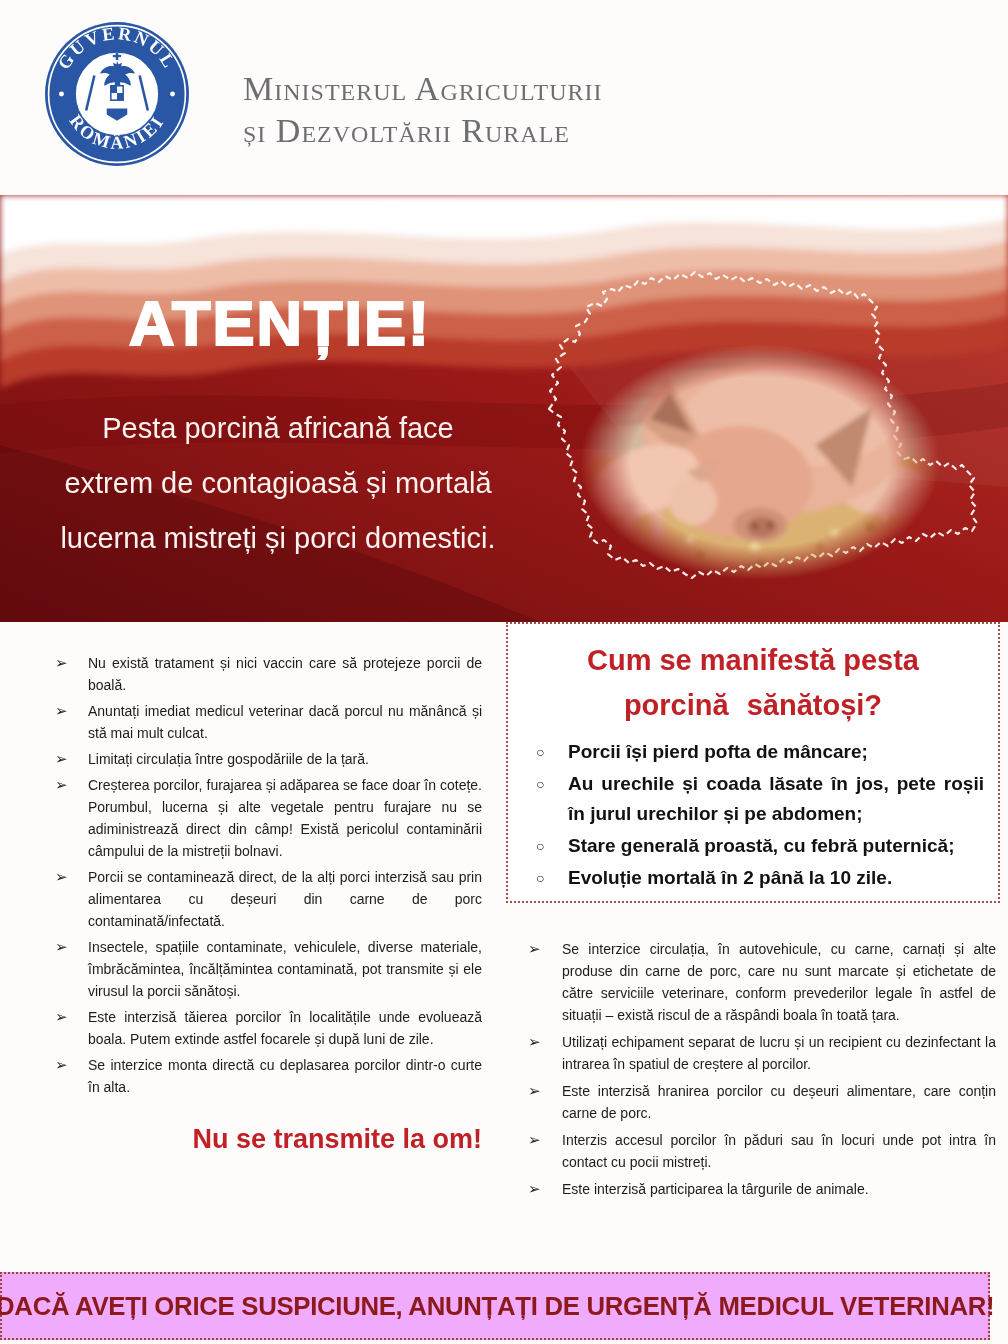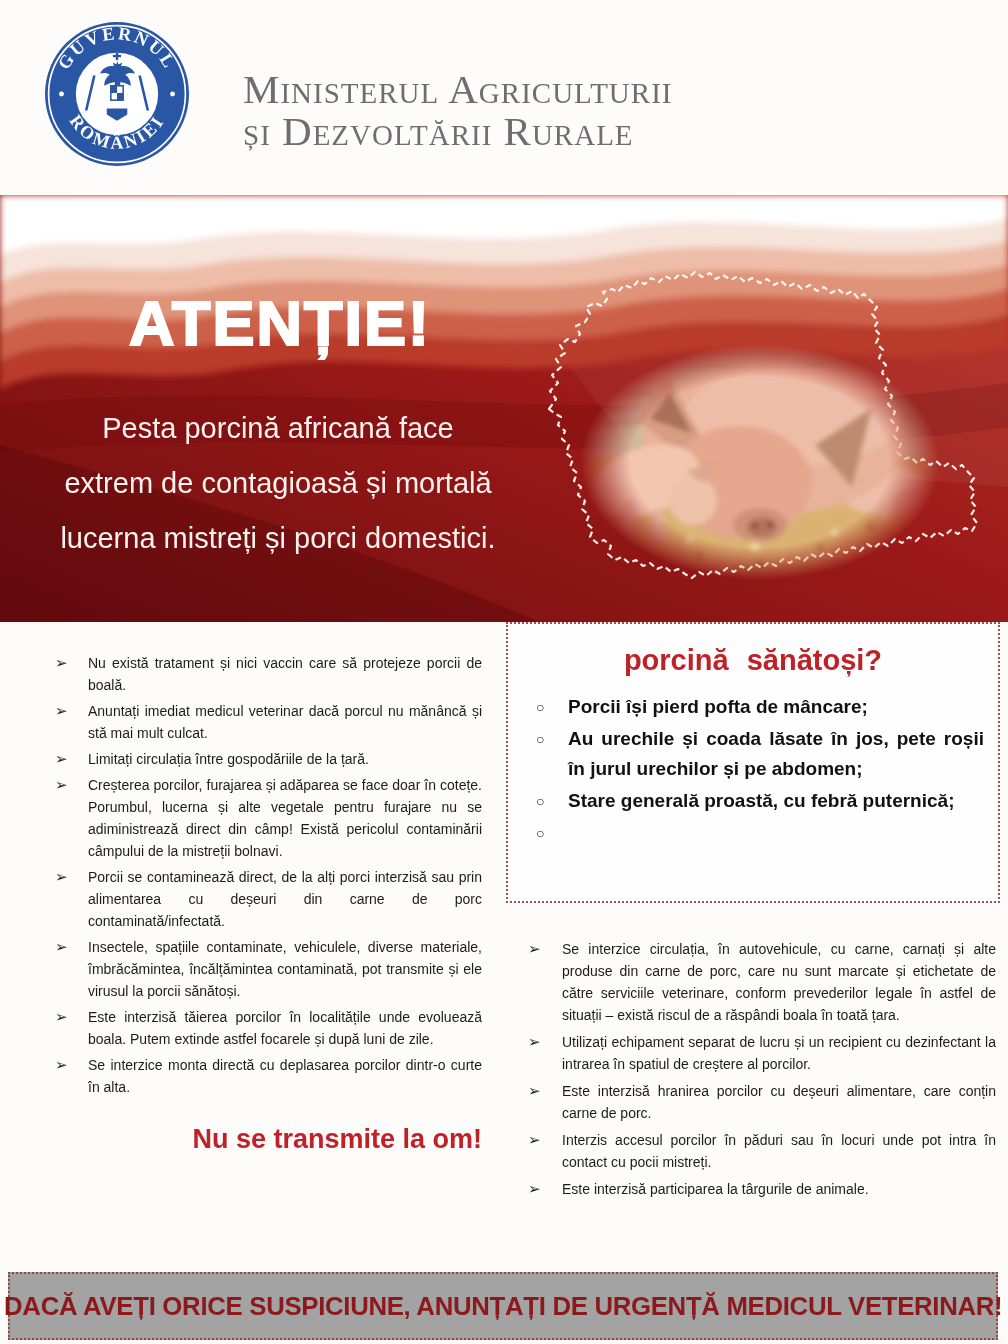--- a/index.html
+++ b/index.html
@@ -3,21 +3,21 @@
 <meta charset="utf-8">
 <style>
   html,body{margin:0;padding:0;background:#e9e9e9;}
   #page{position:relative;width:1008px;height:1344px;background:#fdfcfb;overflow:hidden;
         font-family:"Liberation Sans",sans-serif;color:#1c1c1c;}
 
   
   .header{position:absolute;left:0;top:0;width:1008px;height:195px;background:#fdfcfb;}
   .logo-wrap{position:absolute;left:45px;top:22px;width:144px;height:144px;}
   .ministry{position:absolute;left:243px;top:68px;font-family:"Liberation Serif",serif;
-            font-variant:small-caps;color:#6e6e71;font-size:41px;line-height:42px;letter-spacing:1px;}
+            font-variant:small-caps;color:#6e6e71;font-size:34px;line-height:42px;letter-spacing:1px;}
 
   
   .banner{position:absolute;left:0;top:195px;width:1008px;height:427px;border-radius:12px;}
   .banner svg.bg{position:absolute;left:0;top:0;}
   .banner-title{position:absolute;left:15px;top:92px;width:530px;text-align:center;
                 color:#fff;font-size:63px;font-weight:700;letter-spacing:2px;
                 -webkit-text-stroke:2.2px #ffffff;}
   .banner-sub{position:absolute;left:8px;top:206px;width:540px;text-align:center;
               color:#fcf2ef;font-size:29px;line-height:55px;font-weight:400;}
 
@@ -36,22 +36,22 @@
   .sli{display:flex;margin-bottom:2px;}
   .sli .marker{flex:0 0 60px;padding-left:28px;font-size:14px;line-height:30px;}
   .sli .txt{font-weight:700;font-size:19px;line-height:30px;color:#111;padding-right:14px;}
 
   .right-col{position:absolute;left:506px;top:938px;width:496px;}
   .right-col .marker{flex:0 0 56px;padding-left:22px;}
   .right-col .li{margin-bottom:5px;}
   .right-col .txt{padding-right:6px;}
 
   
-  .footer-box{position:absolute;left:8px;top:1272px;width:990px;height:68px;box-sizing:border-box;
-              border:2px dotted #9c423c;display:flex;align-items:center;justify-content:center;background:#a3a3a3;}
+  .footer-box{position:absolute;left:0;top:1272px;width:990px;height:68px;box-sizing:border-box;
+              border:2px dotted #9c423c;display:flex;align-items:center;justify-content:center;background:#f0abfc;}
   .footer-text{font-size:26px;font-weight:700;color:#8c191c;letter-spacing:-0.3px;white-space:nowrap;
                transform:scaleX(.99);}
 </style>
 </head>
 <body>
 
 <div id="page">
 
   <div class="header">
     <div class="logo-wrap">
@@ -219,37 +219,39 @@
     </div>
     <div class="li">
       <span class="marker">➢</span>
       <span class="txt">Se interzice monta directă cu deplasarea porcilor dintr-o curte în alta.</span>
     </div>
     <div class="note">Nu se transmite la om!</div>
   </div>
 
   <div class="sym-box">
     <div class="sym-title">
+      <div>Cum se manifestă pesta</div>
       <div class="l2">porcină sănătoși?</div>
     </div>
     <div class="sym-items">
       <div class="sli">
         <span class="marker">○</span>
         <span class="txt">Porcii își pierd pofta de mâncare;</span>
       </div>
       <div class="sli">
         <span class="marker">○</span>
         <span class="txt">Au urechile și coada lăsate în jos, pete roșii în jurul urechilor și pe abdomen;</span>
       </div>
       <div class="sli">
         <span class="marker">○</span>
         <span class="txt">Stare generală proastă, cu febră puternică;</span>
       </div>
       <div class="sli">
         <span class="marker">○</span>
+        <span class="txt">Evoluție mortală în 2 până la 10 zile.</span>
       </div>
     </div>
   </div>
 
   <div class="right-col">
     <div class="li">
       <span class="marker">➢</span>
       <span class="txt">Se interzice circulația, în autovehicule, cu carne, carnați și alte produse din carne de porc, care nu sunt marcate și etichetate de către serviciile veterinare, conform prevederilor legale în astfel de situații – există riscul de a răspândi boala în toată țara.</span>
     </div>
     <div class="li">

